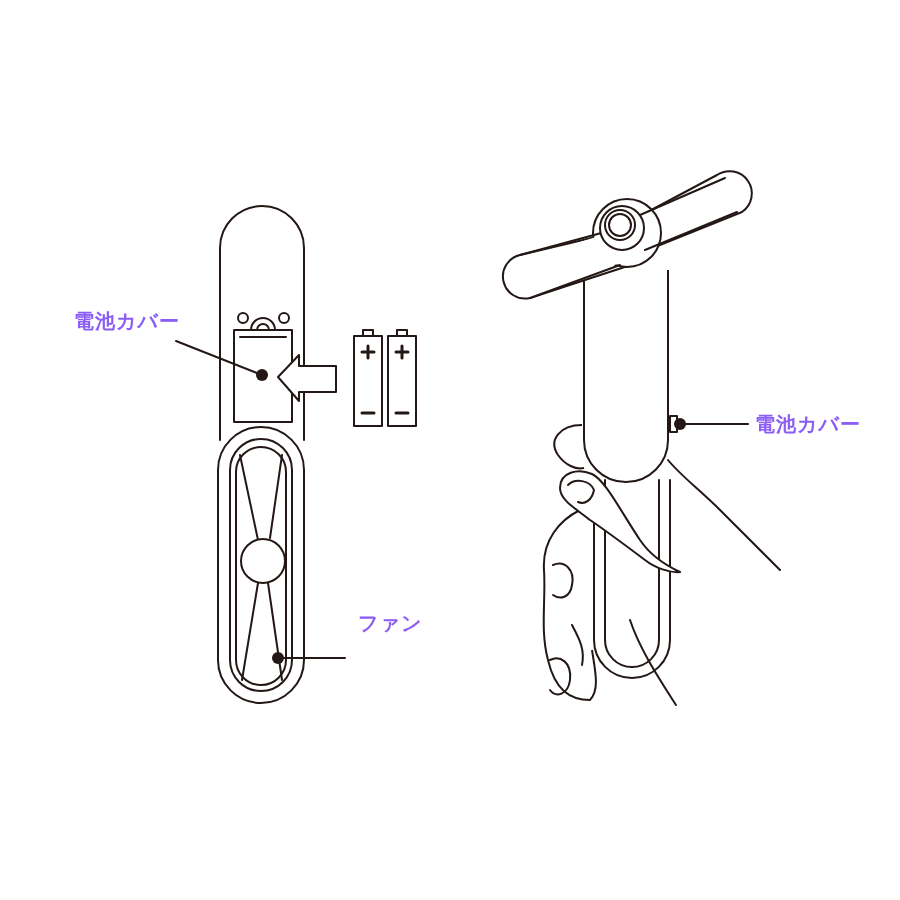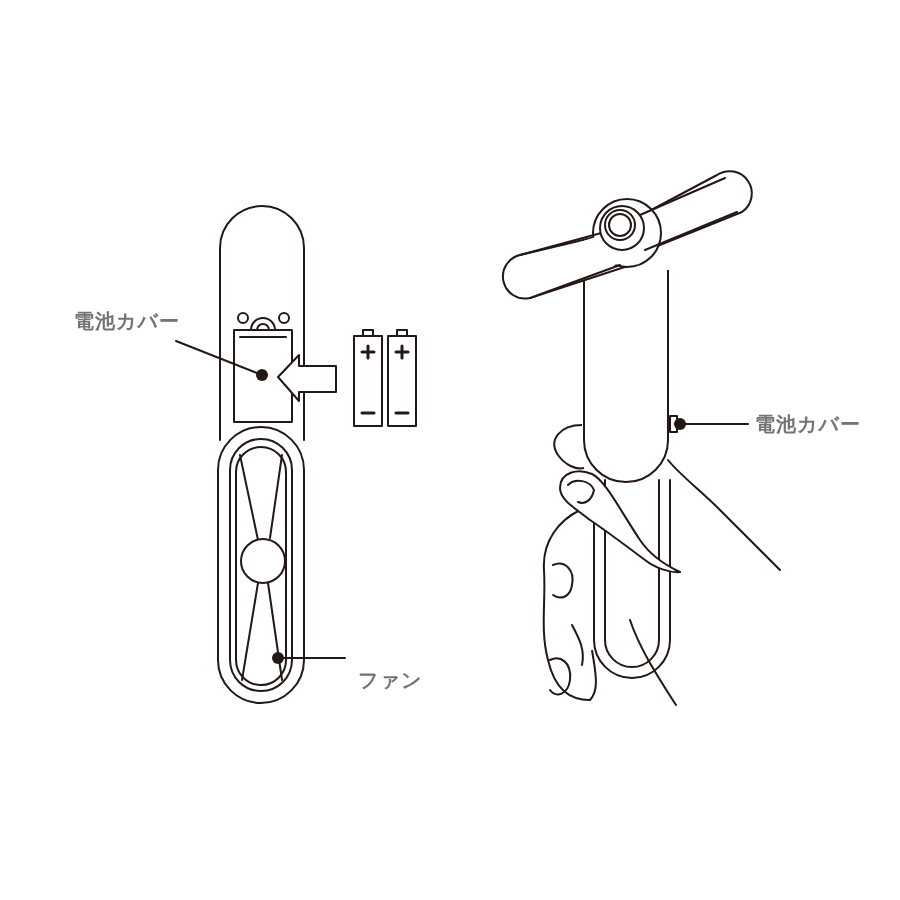--- a/index.html
+++ b/index.html
@@ -1,18 +1,18 @@
 <!DOCTYPE html>
 <html><head>
   <meta charset="utf-8">
   <style>
     html, body { margin: 0; padding: 0; background: #ffffff; }
     body { width: 900px; height: 900px; position: relative; overflow: hidden; font-family: "DejaVu Sans", sans-serif; }
     #stage { position: absolute; left: 0; top: 0; width: 900px; height: 900px; }
-    .label { position: absolute; font-weight: bold; font-size: 20px; color: #737373; letter-spacing: 1px; white-space: nowrap; }
+    .label { position: absolute; font-weight: bold; font-size: 20px; color: #8b5cf6; letter-spacing: 1px; white-space: nowrap; }
     svg { position: absolute; left: 0; top: 0; }
     .ln { fill: none; stroke: #231815; stroke-width: 2; stroke-linejoin: round; stroke-linecap: round; }
     .fw { fill: #ffffff; stroke: #231815; stroke-width: 2; stroke-linejoin: round; }
     .dot { fill: #231815; }
   </style>
 </head>
 <body>
 
 <div id="stage">
 
@@ -86,16 +86,16 @@
       <circle class="ln" cx="620" cy="225" r="11"></circle>
       <path class="ln" d="M640,215 L725,178 M645,250 L737,212"></path>
 
       <rect class="fw" x="670" y="416" width="7" height="16"></rect>
       <circle class="dot" cx="680" cy="424" r="6"></circle>
       <line class="ln" x1="680" y1="424" x2="748" y2="424"></line>
     </g>
   </svg>
 
   <div class="label" style="left:74px; top:308px;">電池カバー</div>
-  <div class="label" style="left:358px; top:667px;">ファン</div>
+  <div class="label" style="left:358px; top:610px;">ファン</div>
   <div class="label" style="left:755px; top:411px;">電池カバー</div>
 
 </div>
 
 </body></html>

